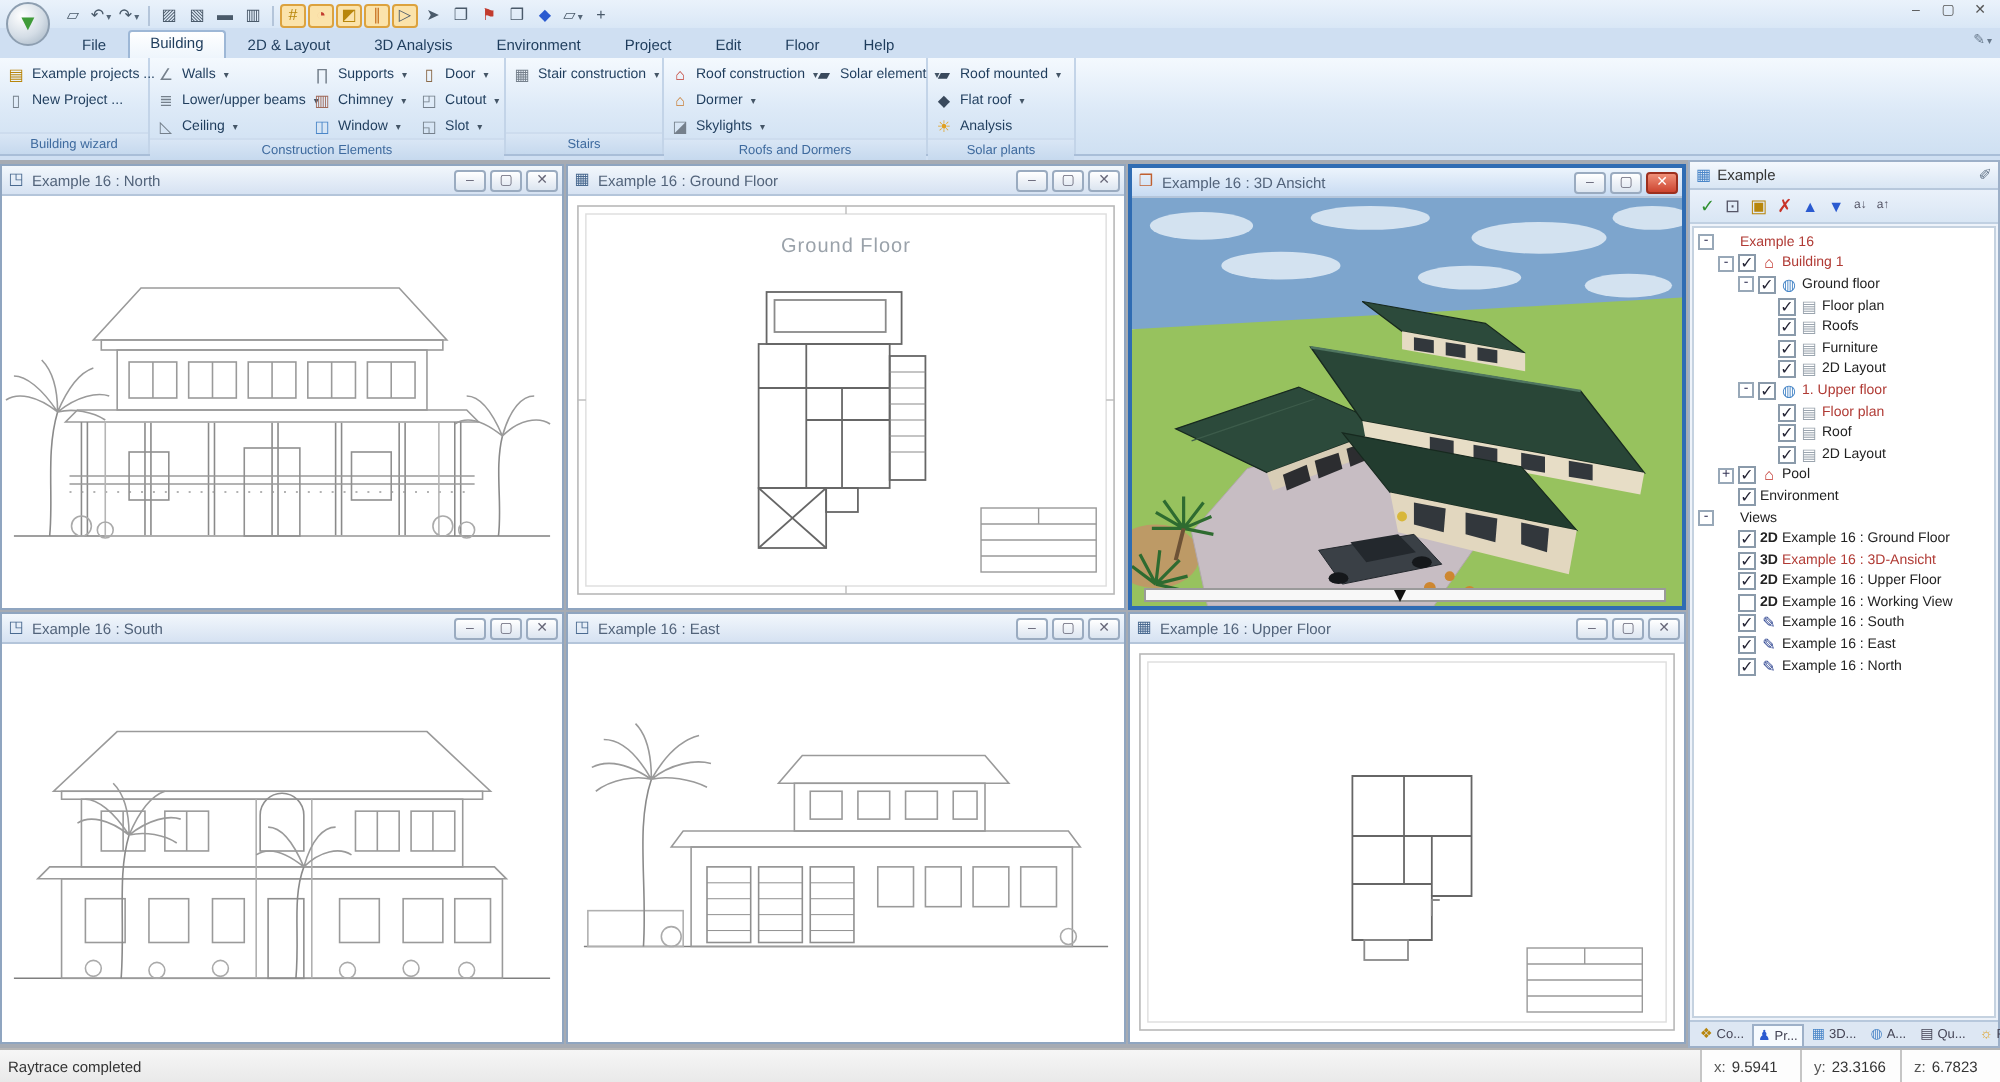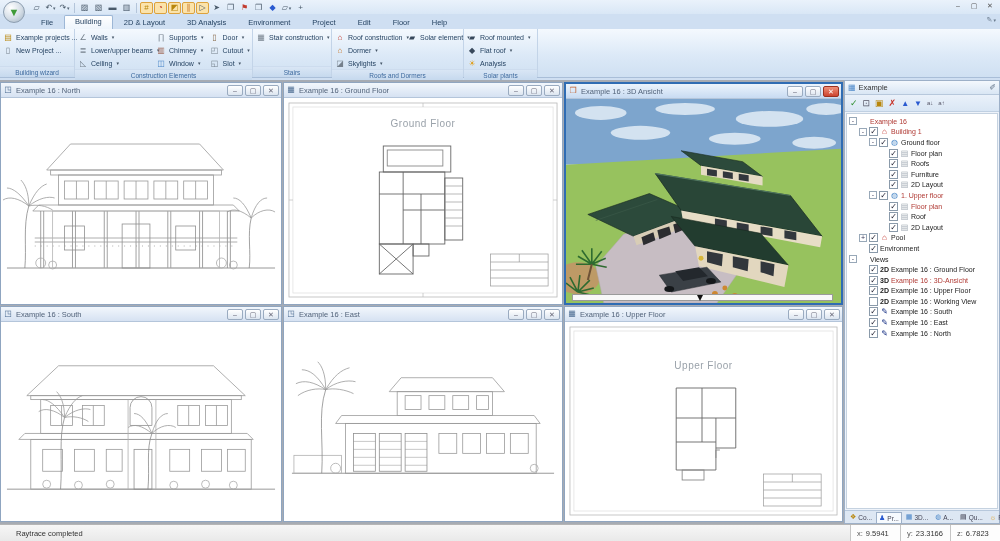--- a/index.html
+++ b/index.html
@@ -115,21 +115,21 @@
   .ptab[data-active="true"] { background:#f6fafe; border:1px solid #9db0c8; border-bottom:none; }
   .ptab .pglyph { font-size:7px; }
   .ptab[data-name="tab-components"] .pglyph { color:#b8860b; }
   .ptab[data-name="tab-projects"] .pglyph { color:#2a5ad0; }
   .ptab[data-name="tab-3d"] .pglyph, .ptab[data-name="tab-areas"] .pglyph { color:#4a86c8; }
   .ptab[data-name="tab-pv"] .pglyph { color:#e0a020; }
 
   
   #statusbar { position:absolute; left:0; right:0; top:524px; height:17px;
     background:linear-gradient(#f6f6f6,#e9e9e9); border-top:1px solid #b5b5b5; display:flex; align-items:center; font-size:7.5px; color:#333; }
-  #status-text { padding-left:16px; flex:1; }
+  #status-text { padding-left:4px; flex:1; }
   #coords { display:flex; height:100%; }
   .coord { display:flex; align-items:center; gap:3px; padding:0 6px; border-left:1px solid #c5c5c5; background:#fdfdfd; min-width:50px; }
   .coord .cl { color:#555; }
 </style>
 </head>
 <body data-name="application-window">
 
 <div id="titlebar" data-name="app-titlebar"></div>
 <div id="app-button" data-name="application-menu-button">
   <span data-name="app-logo-icon">▼</span>
@@ -635,21 +635,20 @@
           <path d="M156,128 h-4 v8" stroke="#8a8a8a"></path>
         </g>
         <g fill="none" stroke="#999" stroke-width="0.7">
           <rect x="200" y="152" width="58" height="32"></rect>
           <line x1="200" y1="160" x2="258" y2="160"></line>
           <line x1="200" y1="168" x2="258" y2="168"></line>
           <line x1="200" y1="176" x2="258" y2="176"></line>
           <line x1="229" y1="152" x2="229" y2="160"></line>
         </g>
       </svg>
-      <div class="sheet-title" style="top:38px" data-name="sheet-title">Upper Floor</div>
     </div>
   </div>
 </div>
 
 <div id="panel" data-name="projects-panel">
   <div class="panel-header" data-name="projects-panel-header">
     <span class="ph-icon" data-name="projects-icon">▦</span>
     <span data-name="projects-panel-title">Example</span>
     <span class="pin" data-name="pin-icon">✐</span>
   </div>

